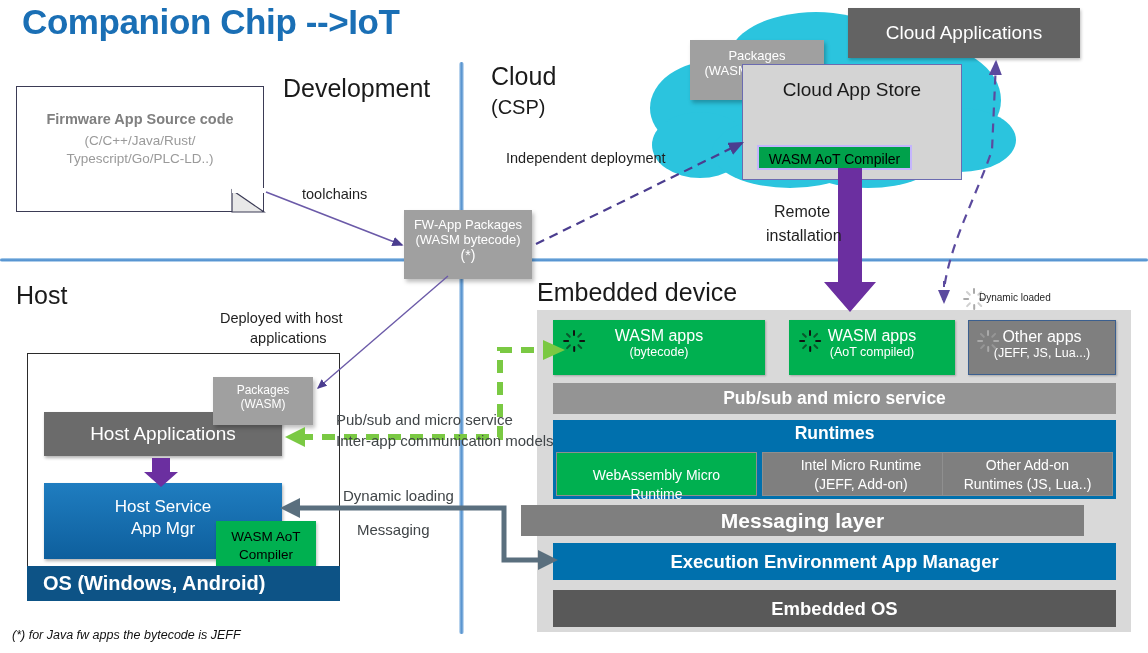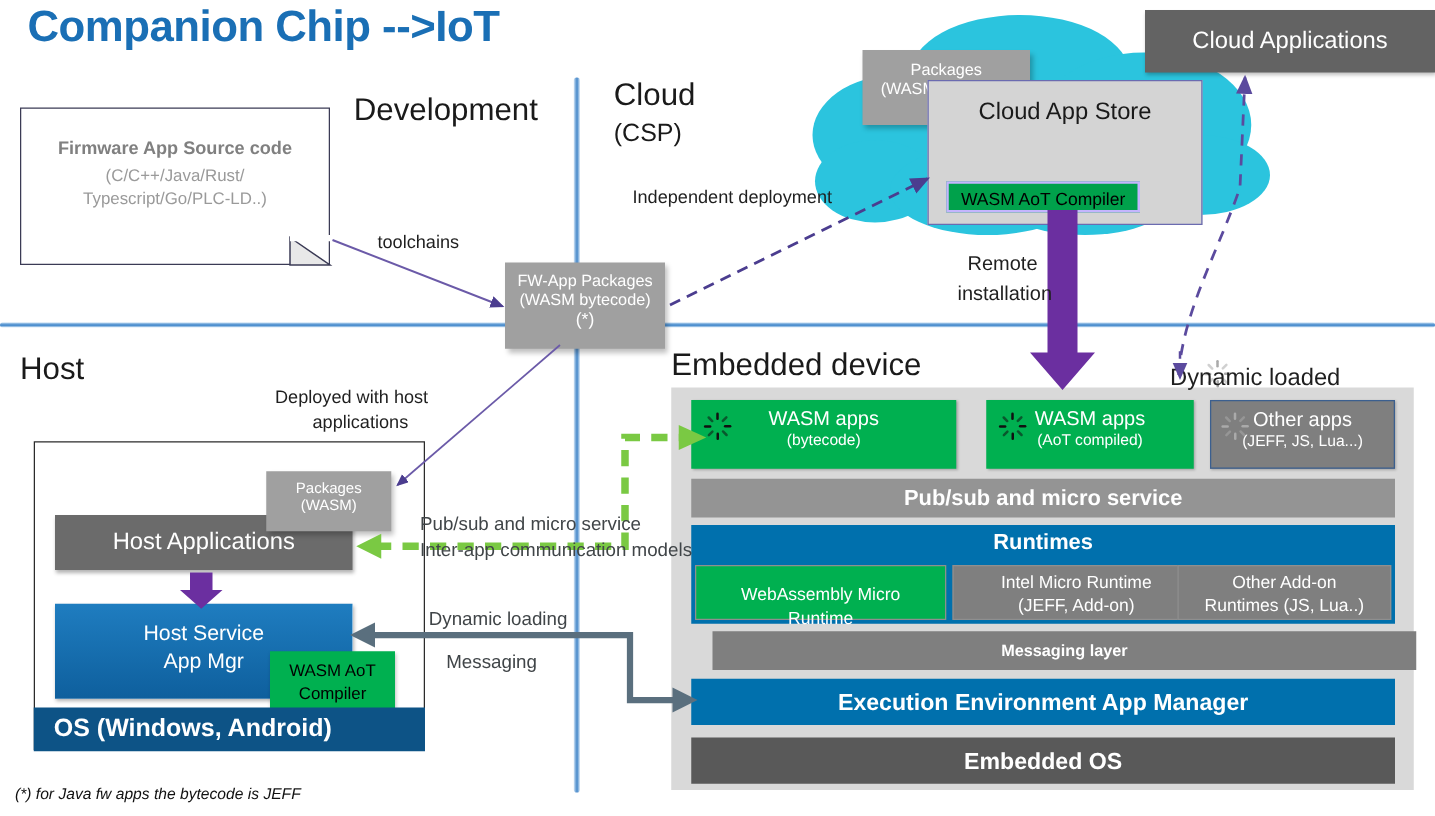--- a/index.html
+++ b/index.html
@@ -50,21 +50,21 @@
   .tag{
     color:#fff;text-align:center;
     background:#a0a0a0;
     box-shadow:2px 3px 4px rgba(0,0,0,.25);
   }
   .tag .t1{font-size:13px;}
   .tag .t2{font-size:13px;}
   .tag .t3{font-size:14px;}
 
   #cloud-apps{
-    left:916px;top:8px;width:232px;height:50px;
+    left:848px;top:8px;width:232px;height:50px;
     background:#636363;color:#fff;
     font-size:19px;text-align:center;line-height:50px;
     box-shadow:1px 2px 3px rgba(0,0,0,.25);
   }
   #pkg-tag-cloud{
     left:690px;top:40px;width:134px;height:52px;
     padding-top:8px;
   }
   #app-store{
     left:742px;top:64px;width:220px;height:116px;
@@ -277,41 +277,41 @@
   <div class="abs spin l" style="left:963px;top:288px;">
       <span style="transform: rotate(0deg); opacity: 1;"></span>
       <span style="transform: rotate(45deg); opacity: 0.55;"></span>
       <span style="transform: rotate(90deg); opacity: 1;"></span>
       <span style="transform: rotate(135deg); opacity: 0.55;"></span>
       <span style="transform: rotate(180deg); opacity: 1;"></span>
       <span style="transform: rotate(225deg); opacity: 0.55;"></span>
       <span style="transform: rotate(270deg); opacity: 1;"></span>
       <span style="transform: rotate(315deg); opacity: 0.55;"></span>
     </div>
-  <div class="abs lbl" style="left:936px;top:292px;font-size:19px;">Dynamic loaded</div>
+  <div class="abs lbl" style="left:979px;top:292px;font-size:10px;">Dynamic loaded</div>
 
   <div class="abs row rowbold" style="left:553px;top:383px;width:563px;height:31px;background:#949494;font-size:17.5px;line-height:31px;">Pub/sub and micro service</div>
 
   <div class="abs" style="left:553px;top:420px;width:563px;height:79px;background:#0070ad;">
     <div style="text-align:center;color:#fff;font-weight:bold;font-size:17.5px;padding-top:3px;">Runtimes</div>
   </div>
   <div class="abs rt-cell" style="left:556px;top:452px;width:201px;height:44px;background:#00b050;padding-top:13px;">
     <div>WebAssembly Micro</div>
     <div>Runtime</div>
   </div>
   <div class="abs rt-cell" style="left:762px;top:452px;width:198px;height:44px;background:#7f7f7f;padding-top:3px;">
     <div>Intel Micro Runtime</div>
     <div>(JEFF, Add-on)</div>
   </div>
   <div class="abs rt-cell" style="left:942px;top:452px;width:171px;height:44px;background:#7f7f7f;padding-top:3px;">
     <div>Other Add-on</div>
     <div>Runtimes (JS, Lua..)</div>
   </div>
 
-  <div class="abs row rowbold" style="left:570px;top:505px;width:563px;height:31px;background:#7f7f7f;font-size:13px;line-height:31px;">Messaging layer</div>
+  <div class="abs row rowbold" style="left:521px;top:505px;width:563px;height:31px;background:#7f7f7f;font-size:21px;line-height:31px;">Messaging layer</div>
 
   <div class="abs row rowbold" style="left:553px;top:543px;width:563px;height:37px;background:#0070ad;font-size:18.5px;line-height:37px;">Execution Environment App Manager</div>
 
   <div class="abs row rowbold" style="left:553px;top:590px;width:563px;height:37px;background:#595959;font-size:18.5px;line-height:37px;">Embedded OS</div>
 
   <svg class="ov">
     <defs>
       <marker id="ah-purple" markerWidth="8" markerHeight="8" refX="6" refY="3" orient="auto">
         <path d="M0,0 L7,3 L0,6 z" fill="#4b3d8f"></path>
       </marker>

